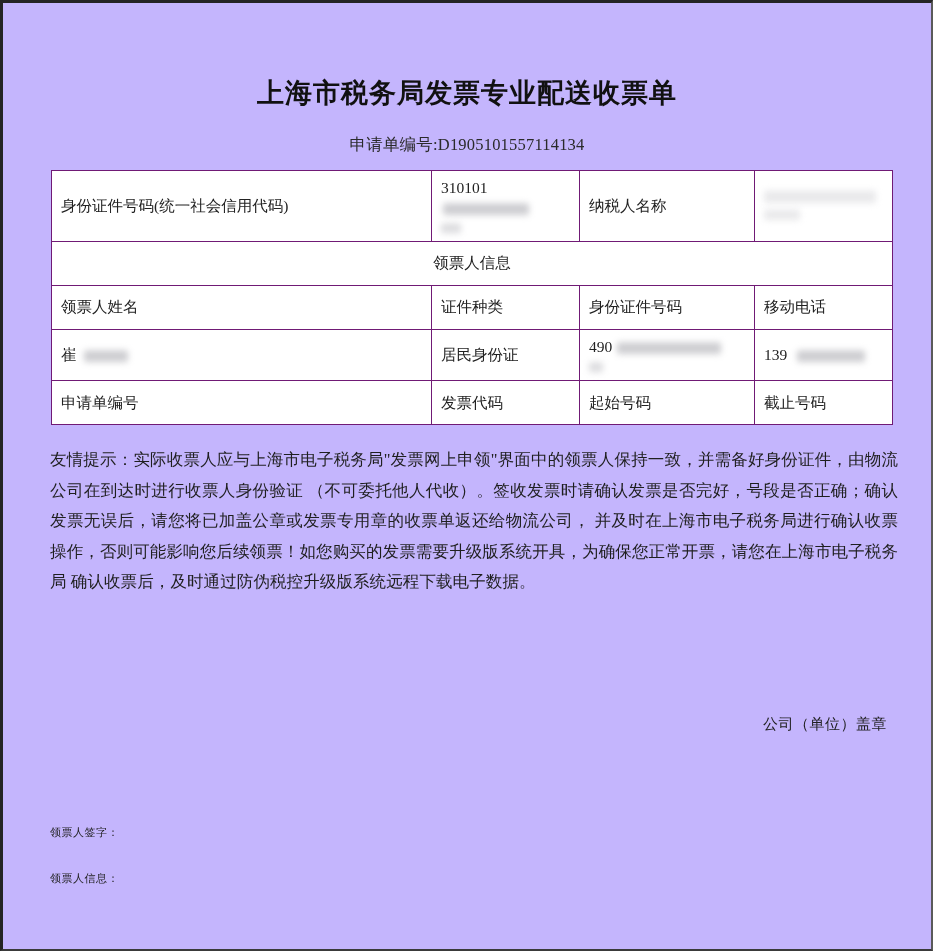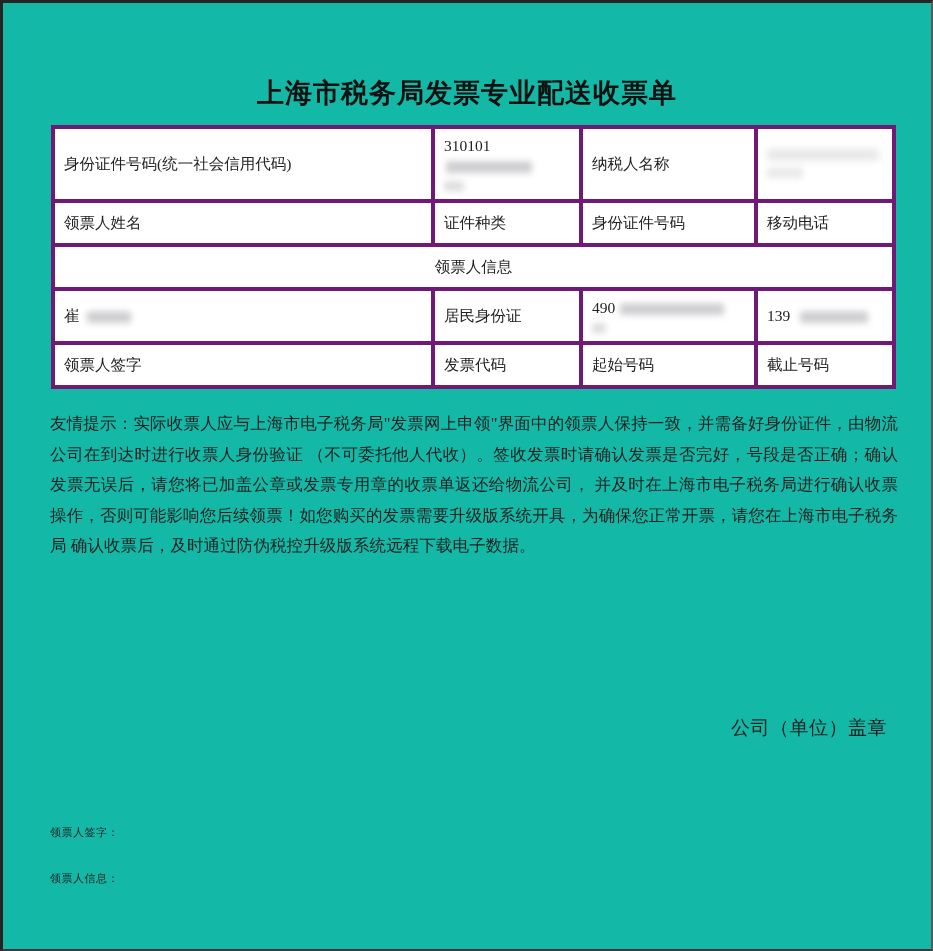--- a/index.html
+++ b/index.html
@@ -12,21 +12,21 @@
     width: 933px;
     height: 951px;
     font-family: "Liberation Serif", "DejaVu Serif", serif;
     color: #1a1a1a;
     overflow: hidden;
   }
   .page {
     position: relative;
     width: 933px;
     height: 951px;
-    background: #14b8a6;
+    background: #c4b5fd;
     border-top: 3px solid #242424;
     border-left: 3px solid #242424;
     border-right: 2px solid #5a5a5a;
     border-bottom: 2px solid #3a3a3a;
     padding: 0;
   }
   .doc-title {
     text-align: center;
     font-size: 27px;
     font-weight: bold;
@@ -48,21 +48,21 @@
   
   table.form {
     border-collapse: collapse;
     width: 841px;
     margin: 14px 0 0 48px;
     table-layout: fixed;
     font-size: 15.5px;
     color: #222;
   }
   table.form td {
-    border: 4px solid #701a75;
+    border: 1px solid #701a75;
     padding: 7px 9px;
     vertical-align: middle;
     line-height: 1.32;
     height: 44px;
     position: relative;
     background: #fff;
   }
   td.section-head {
     text-align: center;
     height: 36px;
@@ -100,40 +100,41 @@
     text-align: justify;
     color: #1f1f1f;
     letter-spacing: 0.1px;
   }
 
   
   .stamp-line {
     position: absolute;
     right: 44px;
     top: 712px;
-    font-size: 19px;
+    font-size: 15px;
     color: #1f1f1f;
     letter-spacing: 0.5px;
   }
   .sign-block {
     position: absolute;
     left: 47px;
     top: 822px;
     font-size: 11px;
     color: #1f1f1f;
   }
   .sign-block div { margin-bottom: 31px; letter-spacing: 0.5px; }
 </style>
 </head>
 <body>
 
 <div class="page">
 
   <h1 class="doc-title">上海市税务局发票专业配送收票单</h1>
 
+  <div class="app-no">申请单编号:D1905101557114134</div>
 
   <table class="form">
     <colgroup>
       <col class="c1">
         <col class="c2">
         <col class="c3">
         <col class="c4">
     </colgroup>
     <tbody>
 
@@ -149,28 +150,28 @@
         <td>
           <span>纳税人名称</span>
         </td>
         <td>
           <span class="blur b-vlight blk" style="width:112px;height:14px;"></span>
           <span class="blur b-vlight blk" style="width:36px;height:12px;margin-top:5px;"></span>
         </td>
       </tr>
 
       <tr>
+        <td class="section-head" colspan="4">领票人信息</td>
+      </tr>
+
+      <tr>
         <td>领票人姓名</td>
         <td>证件种类</td>
         <td>身份证件号码</td>
         <td>移动电话</td>
-      </tr>
-
-      <tr>
-        <td class="section-head" colspan="4">领票人信息</td>
       </tr>
 
       <tr>
         <td class="tall">
           <span>崔</span>
           <span class="blur b-med" style="width:44px;height:13px;vertical-align:middle;margin-left:4px;"></span>
         </td>
         <td class="tall">居民身份证</td>
         <td class="tall">
           <span>490</span>
@@ -178,21 +179,21 @@
           <span class="blur b-light blk" style="width:14px;height:11px;margin-top:5px;"></span>
         </td>
         <td class="tall">
           <span>139</span>
           <span class="blur b-med" style="width:68px;height:13px;vertical-align:middle;margin-left:6px;"></span>
         </td>
       </tr>
 
 
       <tr>
-        <td>领票人签字</td>
+        <td>申请单编号</td>
         <td>发票代码</td>
         <td>起始号码</td>
         <td>截止号码</td>
       </tr>
 
     </tbody>
   </table>
 
   <p class="notice">友情提示：实际收票人应与上海市电子税务局"发票网上申领"界面中的领票人保持一致，并需备好身份证件，由物流公司在到达时进行收票人身份验证 （不可委托他人代收）。签收发票时请确认发票是否完好，号段是否正确；确认发票无误后，请您将已加盖公章或发票专用章的收票单返还给物流公司， 并及时在上海市电子税务局进行确认收票操作，否则可能影响您后续领票！如您购买的发票需要升级版系统开具，为确保您正常开票，请您在上海市电子税务局 确认收票后，及时通过防伪税控升级版系统远程下载电子数据。</p>
 

